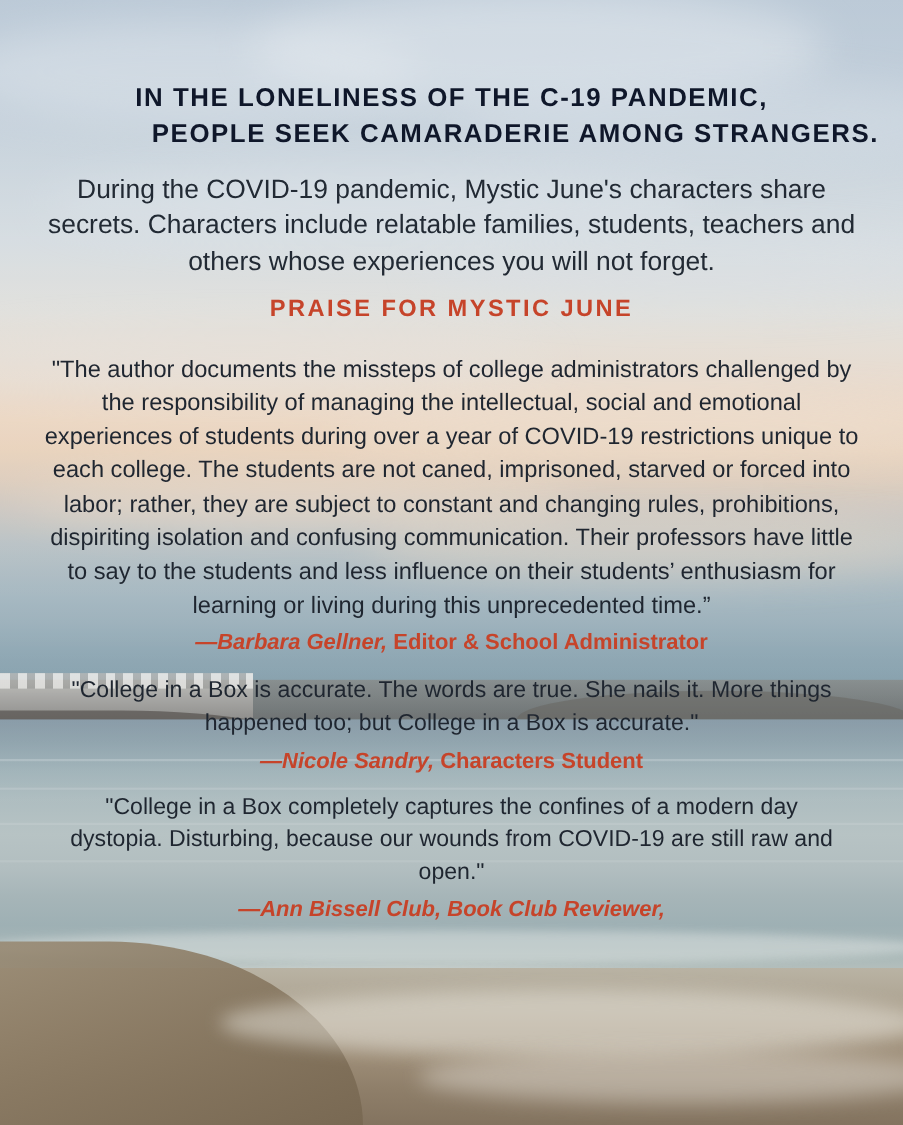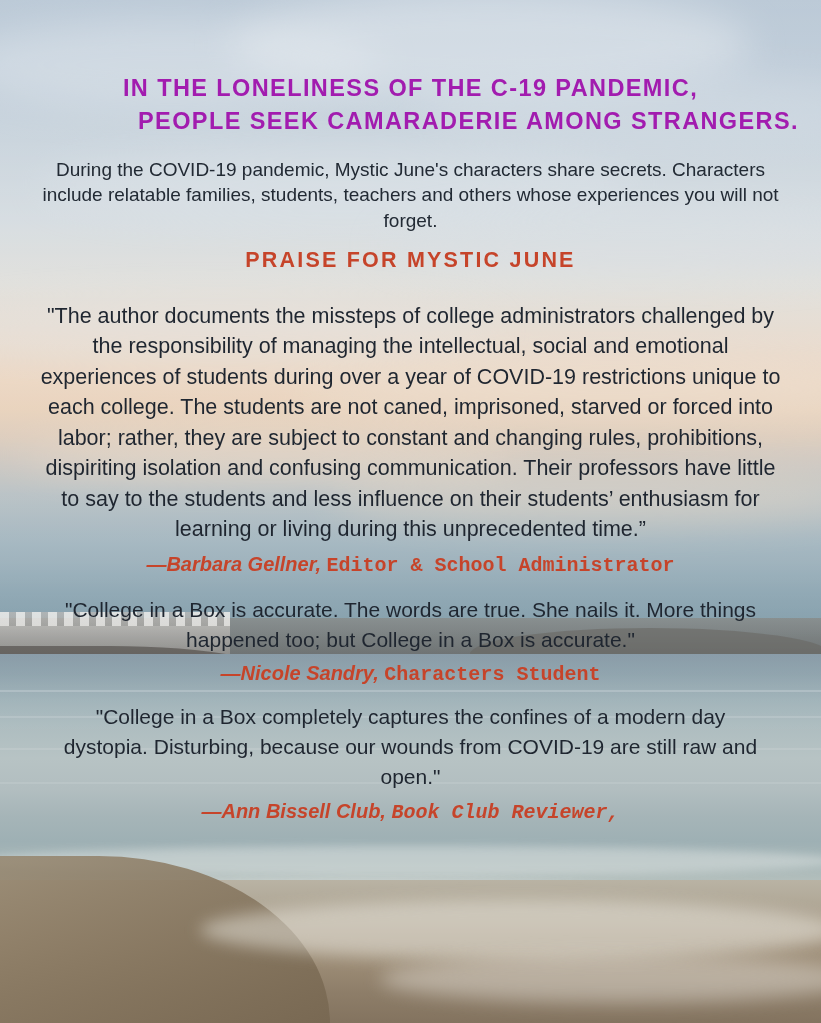--- a/index.html
+++ b/index.html
@@ -216,29 +216,29 @@
     color: #1f2630;
   }
 
   .headline {
     margin: 0;
     padding-top: 72px;
     font-size: 23.5px;
     line-height: 1.42;
     font-weight: bold;
     letter-spacing: 1.4px;
-    color: #a21caf;
+    color: #0f172a;
     text-transform: uppercase;
   }
   .headline .line2 { display: block; text-align: right; }
 
   .intro {
     margin: 18px auto 0;
     max-width: 740px;
-    font-size: 19px;
+    font-size: 24px;
     line-height: 1.35;
     color: #222a34;
   }
 
   .praise-title {
     margin: 14px 0 0;
     font-size: 21.5px;
     font-weight: bold;
     letter-spacing: 2.2px;
     color: #c6442a;
@@ -259,21 +259,21 @@
   .quote.small { font-size: 21px; max-width: 700px; }
 
   .attrib {
     margin: 6px auto 0;
     font-size: 20px;
     font-weight: bold;
     color: #c6442a;
     line-height: 1.3;
   }
   .attrib .name { font-style: italic; }
-  .attrib .role { font-style: normal; font-family: Liberation Mono, monospace; }
+  .attrib .role { font-style: normal; }
   .attrib.two-line .role { font-style: italic; }
 </style>
 </head>
 <body>
 
 <div id="page">
 
   <div class="bg">
     <div class="bg-sky"></div>
     <div class="cloud c1"></div>

